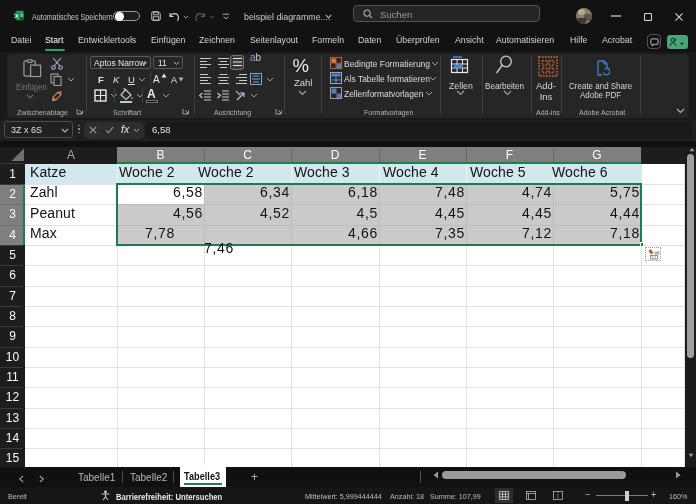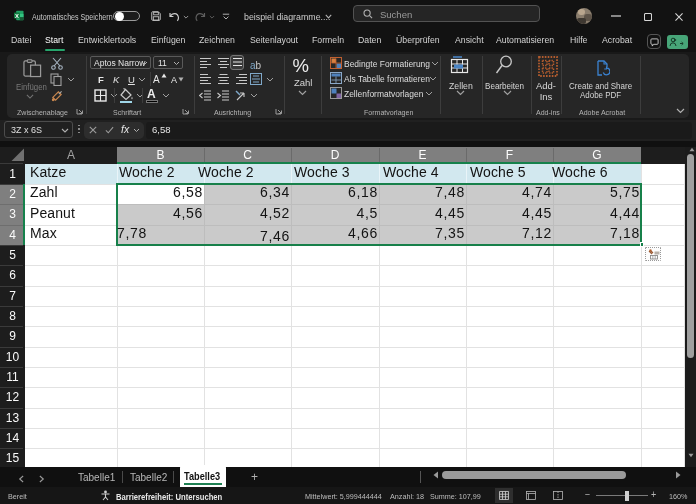--- a/index.html
+++ b/index.html
@@ -237,21 +237,21 @@
   <svg class="abs" style="left:200px;top:6px" width="11" height="10" viewBox="0 0 11 10">
         <path d="M0 1 L11 1 M0 4 L7 4 M0 7 L11 7 M0 10 L7 10" stroke="#c9c9c9" stroke-width="1.1" transform="translate(0,-0.5)"></path>
       </svg>
   <svg class="abs" style="left:218px;top:6px" width="11" height="10" viewBox="0 0 11 10">
         <path d="M0 1 L11 1 M2 4 L9 4 M0 7 L11 7 M2 10 L9 10" stroke="#c9c9c9" stroke-width="1.1" transform="translate(0,-0.5)"></path>
       </svg>
   <div class="abs" style="left:229.5px;top:3px;width:14px;height:15px;border:1px solid #777777;border-radius:3px;background:#3a3a3a"></div>
   <svg class="abs" style="left:232.5px;top:6px" width="9" height="10" viewBox="0 0 9 10">
         <path d="M0 1 L9 1 M0 4.5 L9 4.5 M0 8 L9 8" stroke="#e8e8e8" stroke-width="1.1" transform="translate(0,-0.5)"></path>
       </svg>
-  <div class="abs" style="left:250px;top:8px;font-size:10px"><span style="color:#7fa8c9">a</span><span style="color:#c9c9c9">b</span></div>
+  <div class="abs" style="left:250px;top:0;font-size:10px"><span style="color:#7fa8c9">a</span><span style="color:#c9c9c9">b</span></div>
   <svg class="abs" style="left:200px;top:22px" width="11" height="10" viewBox="0 0 11 10">
         <path d="M0 1 L8 1 M0 4 L11 4 M0 7 L8 7 M0 10 L11 10" stroke="#c9c9c9" stroke-width="1.1" transform="translate(0,-0.5)"></path>
       </svg>
   <svg class="abs" style="left:218px;top:22px" width="11" height="10" viewBox="0 0 11 10">
         <path d="M1.5 1 L9.5 1 M0 4 L11 4 M1.5 7 L9.5 7 M0 10 L11 10" stroke="#c9c9c9" stroke-width="1.1" transform="translate(0,-0.5)"></path>
       </svg>
   <svg class="abs" style="left:236px;top:22px" width="11" height="10" viewBox="0 0 11 10">
         <path d="M3 1 L11 1 M0 4 L11 4 M3 7 L11 7 M0 10 L11 10" stroke="#c9c9c9" stroke-width="1.1" transform="translate(0,-0.5)"></path>
       </svg>
 
@@ -520,22 +520,22 @@
   <div class="cell num" style="left:291px;top:37.3px;width:87px;text-align:right">6,18</div>
   <div class="cell num" style="left:379px;top:37.3px;width:86px;text-align:right">7,48</div>
   <div class="cell num" style="left:466px;top:37.3px;width:86px;text-align:right">4,74</div>
   <div class="cell num" style="left:553px;top:37.3px;width:87px;text-align:right">5,75</div>
   <div class="cell num" style="left:117px;top:57.6px;width:86px;text-align:right">4,56</div>
   <div class="cell num" style="left:204px;top:57.6px;width:86px;text-align:right">4,52</div>
   <div class="cell num" style="left:291px;top:57.6px;width:87px;text-align:right">4,5</div>
   <div class="cell num" style="left:379px;top:57.6px;width:86px;text-align:right">4,45</div>
   <div class="cell num" style="left:466px;top:57.6px;width:86px;text-align:right">4,45</div>
   <div class="cell num" style="left:553px;top:57.6px;width:87px;text-align:right">4,44</div>
-  <div class="cell num" style="left:117px;top:77.8px;width:86px;text-align:left">7,78</div>
-  <div class="cell num" style="left:204px;top:81px;width:86px;text-align:right">7,46</div>
+  <div class="cell num" style="left:117px;top:77.8px;width:86px;text-align:center">7,78</div>
+  <div class="cell num" style="left:204px;top:93px;width:86px;text-align:left">7,46</div>
   <div class="cell num" style="left:291px;top:77.8px;width:87px;text-align:right">4,66</div>
   <div class="cell num" style="left:379px;top:77.8px;width:86px;text-align:right">7,35</div>
   <div class="cell num" style="left:466px;top:77.8px;width:86px;text-align:right">7,12</div>
   <div class="cell num" style="left:553px;top:77.8px;width:87px;text-align:right">7,18</div>
 
   <div class="abs" style="left:639.5px;top:95.3px;width:4.5px;height:4.5px;background:#17804a;border:1px solid #ffffff"></div>
 
   <div class="abs" style="left:645px;top:99.5px;width:15.5px;height:14px;background:#fdfdfd;border:1px dotted #9a9a9a;border-radius:1px">
     <svg class="abs" style="left:1.5px;top:1.5px" width="12" height="11" viewBox="0 0 12 11">
       <path d="M1 2 L4 5 M2 1 L5 4" stroke="#9a5b35" stroke-width="1.2"></path>

